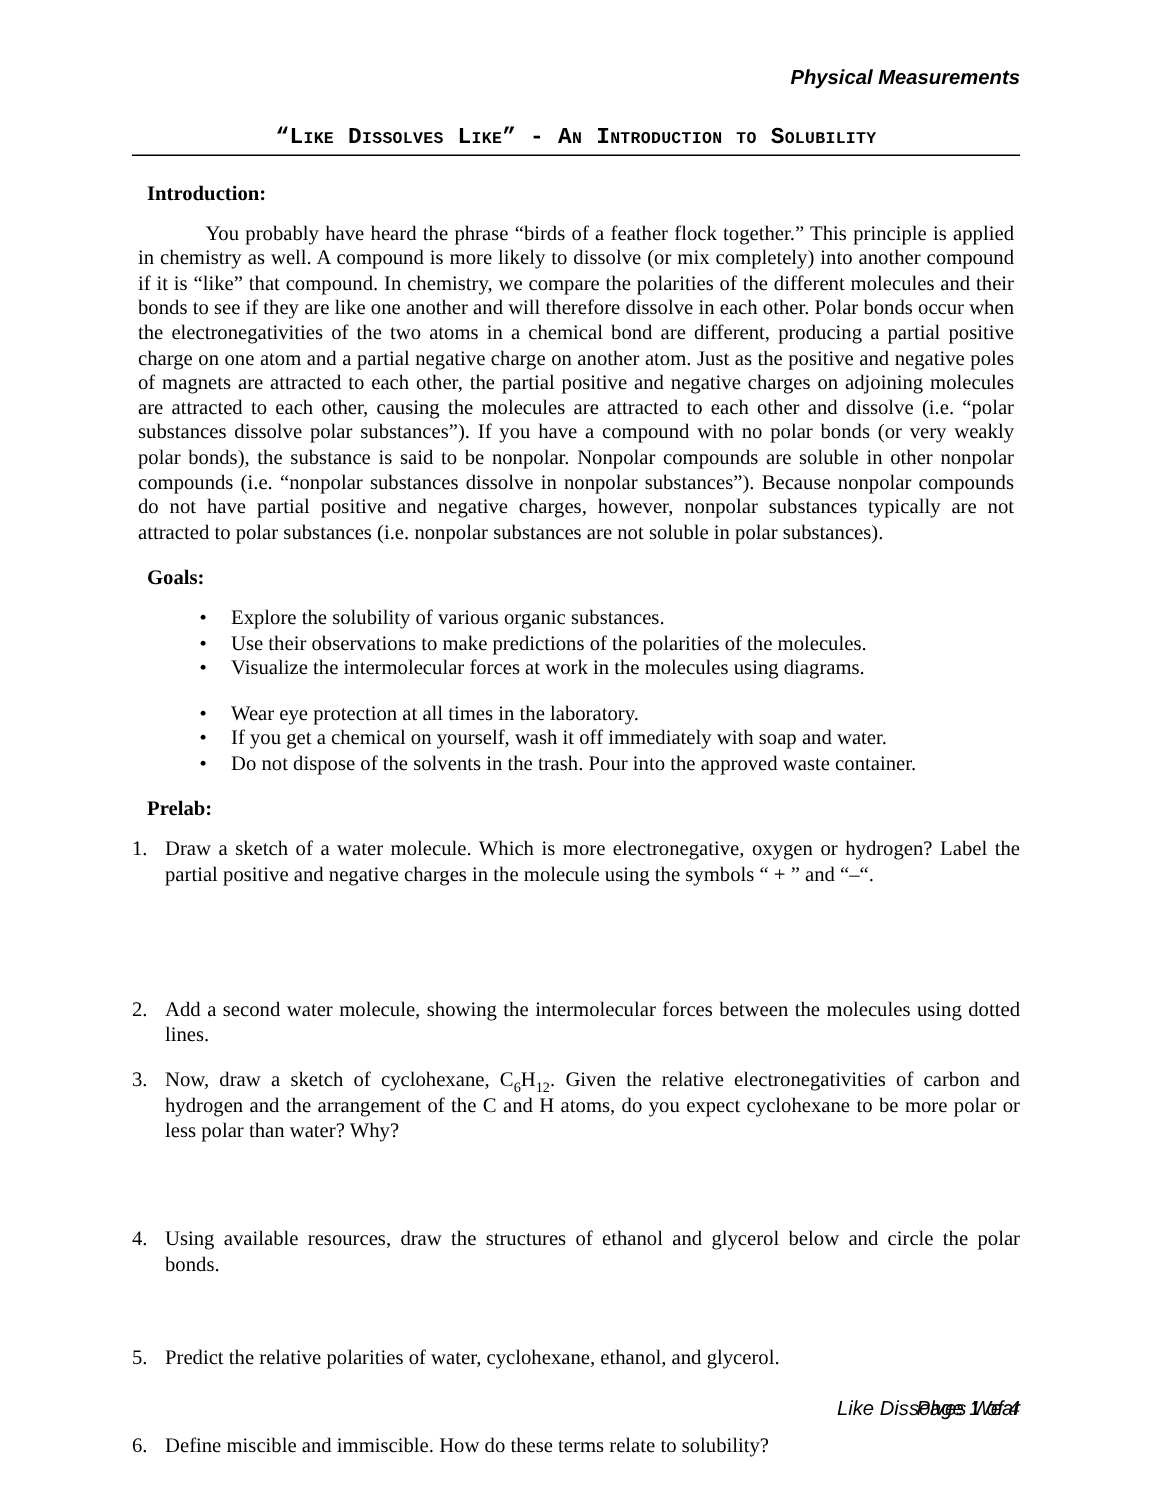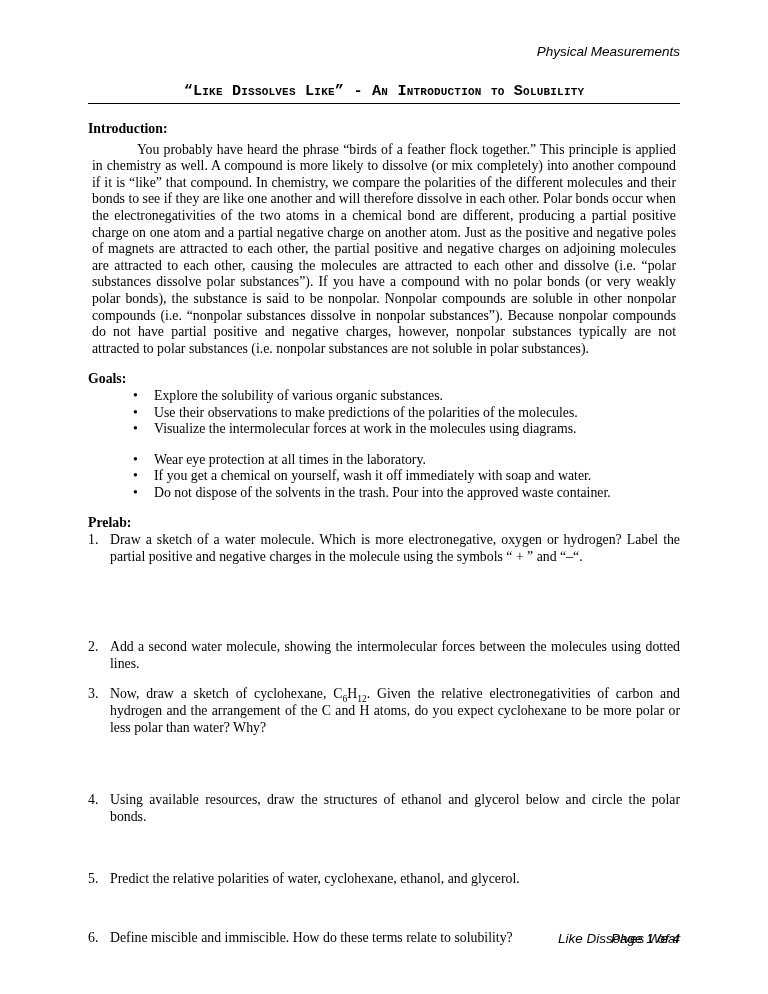--- a/index.html
+++ b/index.html
@@ -19,20 +19,21 @@
     box-sizing: border-box;
     padding: 44px 88px 0 88px;
     overflow: hidden;
   }
   .header-line {
     text-align: right;
     font-family: "Liberation Sans", sans-serif;
     font-style: italic;
     font-size: 13.5px;
     line-height: 16px;
+    font-weight: bold;
   }
   .doc-title {
     margin: 22px 0 0 0;
     text-align: center;
     font-size: 15.2px;
     line-height: 18px;
     font-weight: bold;
     font-variant: small-caps;
     letter-spacing: 0.2px;
     font-family: Liberation Mono, monospace;
@@ -41,21 +42,21 @@
     border: none;
     border-top: 1.4px solid #000;
     margin: 3px 0 0 0;
   }
   .sec { margin-top: 14px; }
   .sec-intro { margin-top: 17px; }
   .sec-heading {
     font-size: inherit;
     line-height: inherit;
     font-weight: bold;
-    margin: 0;
+    margin: 10px;
   }
   .intro-body {
     margin: 4px;
     text-align: justify;
     text-indent: 45px;
   }
   .bullet-list {
     list-style: none;
     margin: 0;
     padding: 0;

